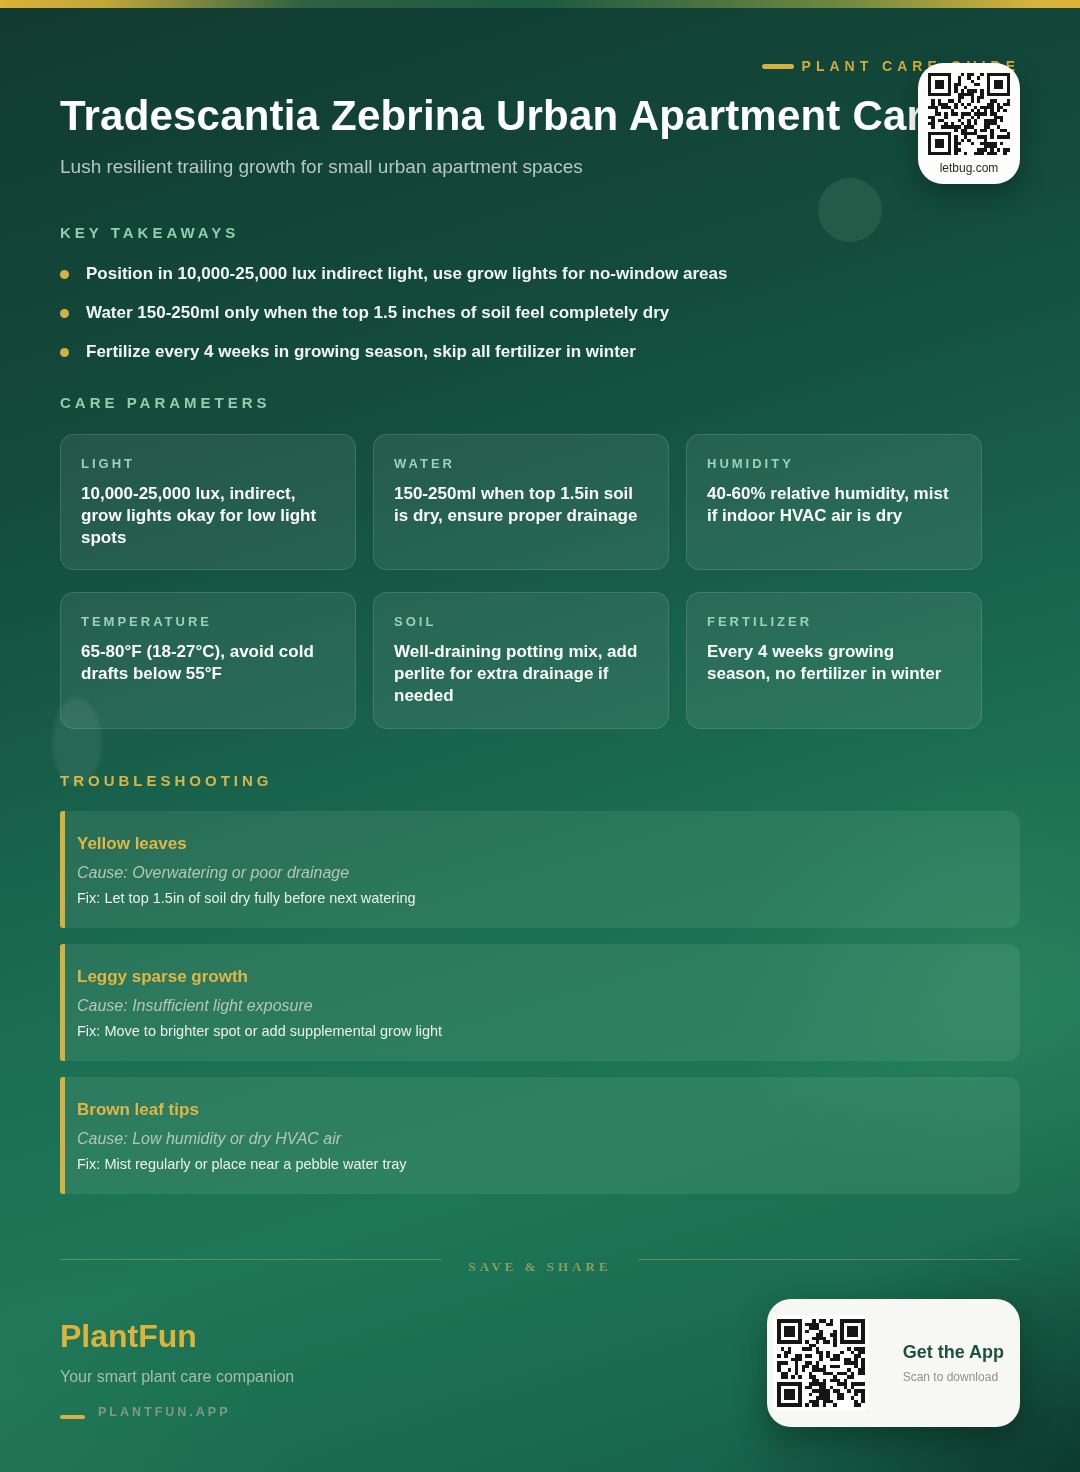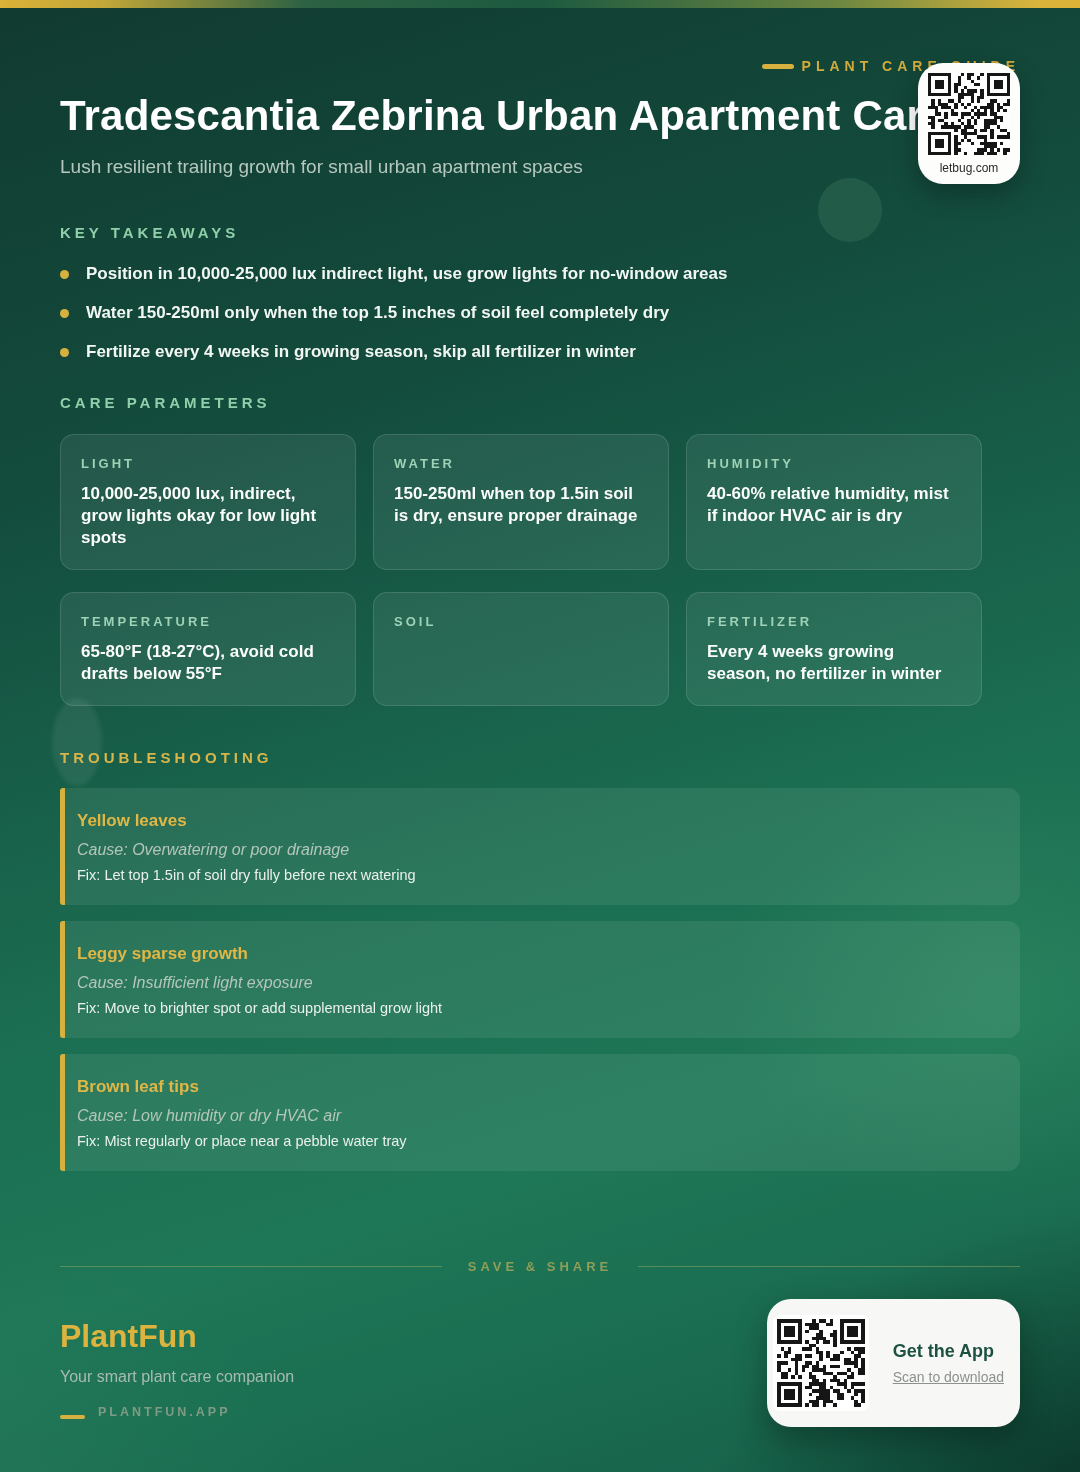--- a/index.html
+++ b/index.html
@@ -70,41 +70,41 @@
     border-radius:3px 12px 12px 3px; padding:23px 12px 22px;
   }
   .ts-card + .ts-card { margin-top:16px; }
   .ts-title { font-size:17px; font-weight:bold; color:#e0b745; }
   .ts-cause { margin-top:10px; font-size:16px; color:#b4c6ba;font-style:italic; }
   .ts-fix { margin-top:8px; font-size:14.5px; color:#eaf1ec; }
 
   
   .share-divider {
     position:absolute; left:60px; right:60px; top:1259px;
-    display:flex; align-items:center; gap:26px;
+    display:flex; gap:26px;font-family:Liberation Serif, serif;
   }
   .share-divider .line { flex:1; height:1px; background:rgba(190,190,100,0.38); }
   .share-label { font-size:13px; font-weight:bold; letter-spacing:4px; color:#8f9e58; }
 
   .footer-brand { position:absolute; left:60px; top:1318px; }
   .brand-name { font-size:32px; font-weight:bold; color:#ddb33f; }
   .brand-tagline { margin-top:13px; font-size:16px; color:#a7bcb0; }
   .brand-site-row { margin-top:19px; display:flex; align-items:flex-end; gap:13px; }
   .gold-dash.small { width:25px; height:4px; }
   .brand-site { font-size:12.5px; font-weight:bold; letter-spacing:3px; color:#7f9b84; }
 
   .app-card {
     position:absolute; right:60px; top:1299px; width:253px; height:128px;
     background:#f7f8f6; border-radius:24px; box-shadow:0 12px 32px rgba(0,0,0,0.30);
     display:flex; align-items:center; padding:0 16px 0 6px; z-index:5;justify-content:space-between;
   }
   .qr-lg { width:96px; height:96px; background:#ffffff; border-radius:8px; padding:4px; flex:0 0 96px; }
   .app-card-text { margin-left:15px; }
   .app-card-title { font-size:18px; font-weight:bold; color:#1d5242; }
-  .app-card-sub { margin-top:7px; font-size:14px; color:#8b918d;text-decoration:underline; }
+  .app-card-sub { margin-top:7px; font-size:12px; color:#8b918d; }
 
   [data-qr] svg { width:100%; height:100%; display:block; }
 </style>
 </head>
 <body>
 
 <div class="poster">
   <div class="topbar"></div>
   <div class="blob blob-1"></div>
   <div class="blob blob-2"></div>
@@ -364,20 +364,21 @@
         <div class="param-card">
           <div class="param-label">HUMIDITY</div>
           <div class="param-text">40-60% relative humidity, mist if indoor HVAC air is dry</div>
         </div>
         <div class="param-card">
           <div class="param-label">TEMPERATURE</div>
           <div class="param-text">65-80°F (18-27°C), avoid cold drafts below 55°F</div>
         </div>
         <div class="param-card">
           <div class="param-label">SOIL</div>
+          <div class="param-text">Well-draining potting mix, add perlite for extra drainage if needed</div>
         </div>
         <div class="param-card">
           <div class="param-label">FERTILIZER</div>
           <div class="param-text">Every 4 weeks growing season, no fertilizer in winter</div>
         </div>
       </div>
     </div>
 
     <div class="troubleshooting">
       <div class="section-heading gold">TROUBLESHOOTING</div>

